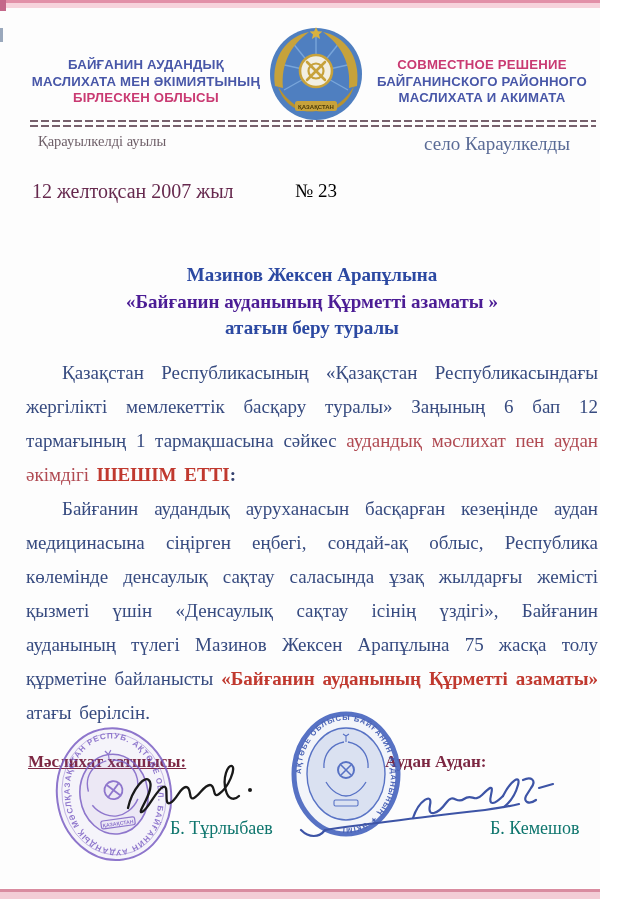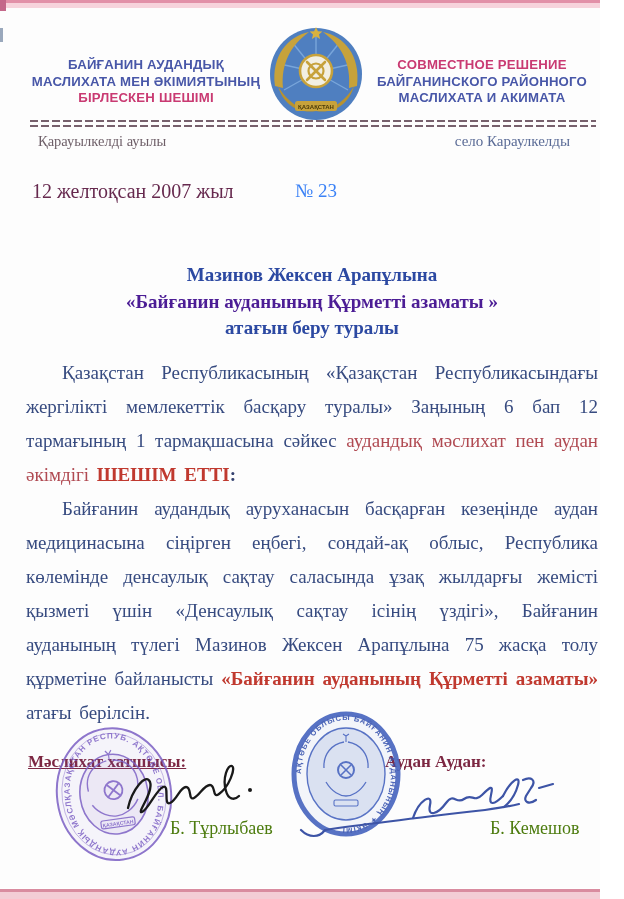--- a/index.html
+++ b/index.html
@@ -27,43 +27,43 @@
   .emblem{left:266px;top:23px;width:100px;height:102px;}
 
   .sep{left:30px;top:120px;width:566px;height:8px;
     background-image:
       repeating-linear-gradient(90deg,#77606c 0 8px,rgba(0,0,0,0) 8px 11px),
       repeating-linear-gradient(90deg,#77606c 0 8px,rgba(0,0,0,0) 8px 11px);
     background-size:100% 2.4px,100% 2.4px;
     background-position:0 0,0 5px;background-repeat:no-repeat;}
 
   .place-left{left:38px;top:133px;font-size:14.5px;color:#6e5f68;}
-  .place-right{right:30px;top:133px;font-size:15px;color:#5a6b96;text-align:left;}
+  .place-right{right:30px;top:133px;font-size:19px;color:#5a6b96;text-align:left;}
 
   .date-line{left:32px;top:180px;font-size:20px;color:#66294e;}
-  .doc-number{left:295px;top:180px;font-size:19px;color:#3b82f6;}
+  .doc-number{left:295px;top:180px;font-size:19px;color:#000000;}
 
   .title{left:40px;top:246px;width:544px;text-align:center;font-weight:bold;
          font-size:19px;line-height:26.5px;margin-top:16px;}
   .title .t-blue{color:#2c49a2;display:block;}
   .title .t-red{color:#4c1d95;display:block;}
 
   .body-text{left:26px;top:356px;width:572px;font-size:19px;line-height:34px;
              color:#374b80;text-align:justify;word-spacing:3px;}
   .body-text p{margin:0;text-indent:36px;}
   .rn{color:#374b80;}
   .rr{color:#b04a52;}
   .rrb{color:#c0392f;font-weight:bold;}
   .rnb{color:#33406e;font-weight:bold;}
 
   
   .sig-label{font-size:17px;font-weight:bold;color:#7c2742;}
   .lbl-left{left:28px;top:752px;text-decoration:underline;}
   .lbl-right{left:385px;top:752px;}
-  .sig-name{font-size:18px;color:#4d7c0f;}
+  .sig-name{font-size:18px;color:#0f766e;}
   .name-left{left:170px;top:818px;}
   .name-right{left:490px;top:818px;}
 
   .stamp-left{left:45px;top:718px;width:140px;height:152px;opacity:.85;
               transform:rotate(-8deg);}
   .stamp-right{left:290px;top:710px;width:112px;height:128px;opacity:.92;}
   .sig-ink-left{left:122px;top:760px;width:138px;height:62px;}
   .sig-ink-right{left:295px;top:772px;width:268px;height:72px;}
 </style>
 </head>
@@ -73,21 +73,21 @@
 
   <div class="abs strip-top"></div>
   <div class="abs strip-bottom"></div>
   <div class="abs strip-right"></div>
   <div class="abs corner-mark"></div>
   <div class="abs edge-artifact"></div>
 
   <div class="abs hdr hdr-left">
     <span class="hdr-blue" style="display:block">БАЙҒАНИН АУДАНДЫҚ</span>
     <span class="hdr-blue" style="display:block">МАСЛИХАТА МЕН ӘКІМИЯТЫНЫҢ</span>
-    <span class="hdr-crimson" style="display:block">БІРЛЕСКЕН ШЕШІМІ</span>
+    <span class="hdr-crimson" style="display:block">БІРЛЕСКЕН ОБЛЫСЫ</span>
   </div>
 
   <svg class="abs emblem" viewBox="0 0 100 100">
     <circle cx="50" cy="50" r="46" fill="#4f7fc0"></circle>
     <g stroke="#79a6da" stroke-width="1.4">
       <line x1="50" y1="48" x2="50" y2="10"></line>
         <line x1="50" y1="48" x2="26" y2="18"></line>
       <line x1="50" y1="48" x2="74" y2="18"></line>
         <line x1="50" y1="48" x2="14" y2="40"></line>
       <line x1="50" y1="48" x2="86" y2="40"></line>

